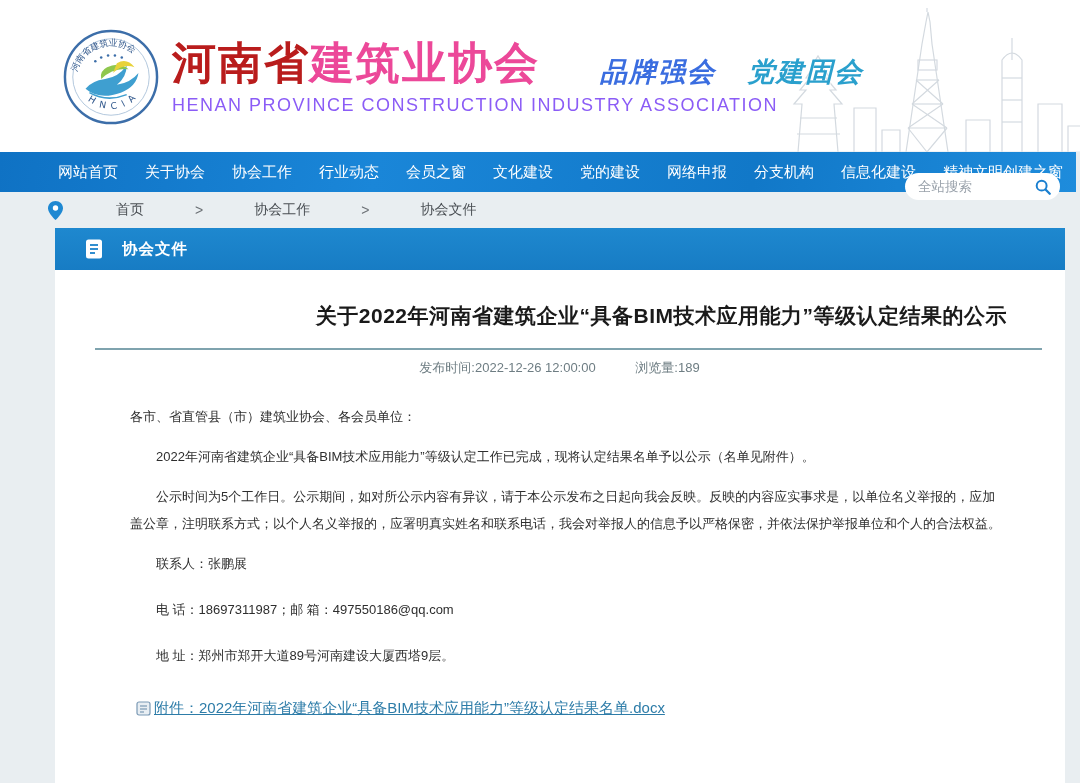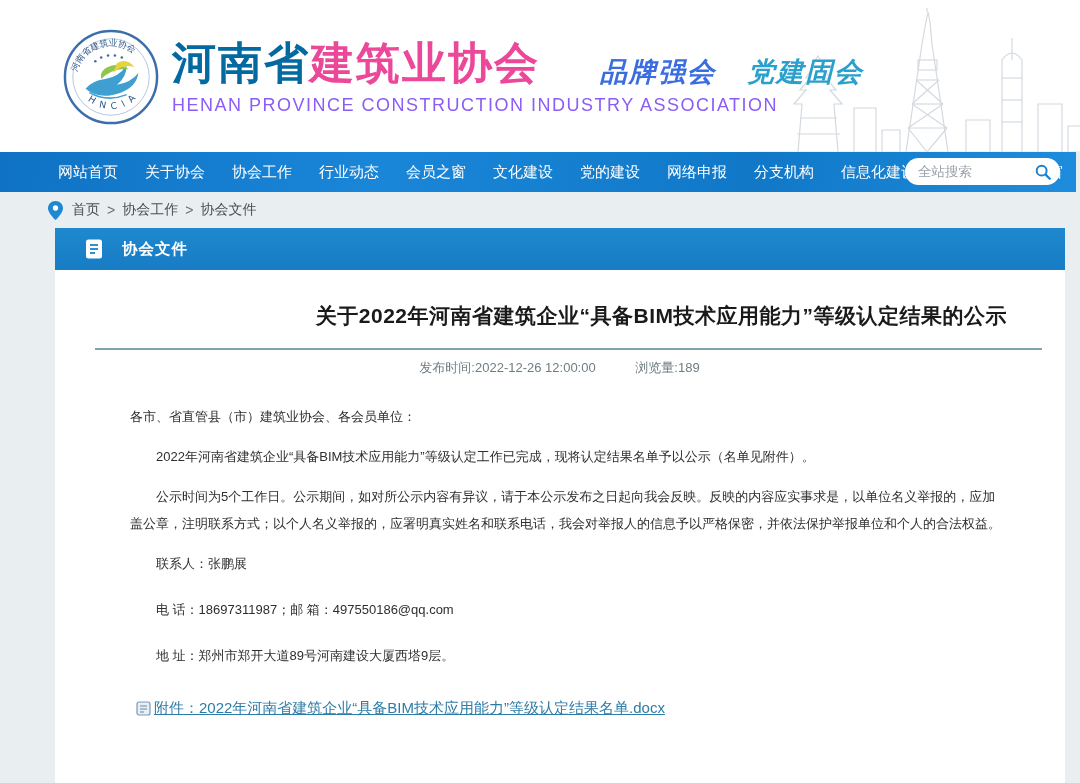--- a/index.html
+++ b/index.html
@@ -11,45 +11,45 @@
   }
   .page { position: relative; width: 1080px; height: 783px; overflow: hidden; background: #e9eef1; }
 
   
   .header { position: relative; width: 1080px; height: 152px; background: #ffffff; overflow: hidden; }
   .skyline { position: absolute; right: 0; top: 8px; width: 330px; height: 144px; opacity: .85; }
   .logo-wrap { position: absolute; left: 62px; top: 28px; display: flex; align-items: flex-start; }
   .emblem { width: 98px; height: 98px; flex: 0 0 auto; }
   .brand { margin-left: 12px; padding-top: 10px; }
   .brand-title { font-size: 44px; font-weight: bold; line-height: 50px; letter-spacing: 2px; white-space: nowrap; }
-  .brand-title .cn-blue { color: #0369a1; }
+  .brand-title .cn-blue { color: #b91c1c; }
   .brand-title .cn-dark { color: #ec4899; font-family: Liberation Serif, serif; }
   .brand-sub { margin-top: 6px; font-size: 18px; color: #8b5cf6; letter-spacing: 1.5px; white-space: nowrap; }
 
   .slogans { position: absolute; left: 528px; top: 48px; width: 400px; font-weight: bold; font-style: italic; font-size: 27px; letter-spacing: 2px; white-space: nowrap; }
   .slogans .row2 { margin-top: 6px; padding-left: 72px; }
   .slogans span { margin-right: 22px; text-shadow: 1px 1px 0 rgba(255,255,255,.6); }
 
   
   .nav {
     position: relative; width: 1076px; height: 40px;
     background: linear-gradient(100deg, #0f72c4 0%, #1a86d8 35%, #1178c8 70%, #1e8cdc 100%);
     display: flex; align-items: center; padding-left: 58px;
   }
   .nav-item { color: #ffffff; font-size: 15px; margin-right: 27px; white-space: nowrap; cursor: pointer; }
   .search-pill {
-    position: absolute; right: 16px; top: 6px; width: 155px; height: 27px;
+    position: absolute; right: 16px; top: 21px; width: 155px; height: 27px;
     background: #ffffff; border-radius: 14px; display: flex; align-items: center; padding: 0 8px 0 13px;
   }
   .search-input { border: none; outline: none; flex: 1; font-size: 13.5px; color: #444; width: 100px; background: transparent; font-family: inherit; }
   .search-input::placeholder { color: #9aa2ab; }
   .search-icon { width: 18px; height: 18px; flex: 0 0 auto; }
 
   
-  .crumb-bar { height: 36px; display: flex; align-items: center; padding-left: 48px; font-size: 14px; color: #4a4f54; }
+  .crumb-bar { height: 36px; display: flex; align-items: center; padding-left: 48px; font-size: 14px; color: #4a4f54; gap: 44px; }
   .pin-icon { width: 15px; height: 19px; margin-right: 9px; }
   .crumb-bar a { color: #4a4f54; text-decoration: none; cursor: pointer; }
   .crumb-sep { margin: 0 7px; color: #6b7075; }
 
   
   .content { position: relative; margin: 0 15px 0 55px; width: 1010px; }
   .section-banner {
     height: 42px; background: linear-gradient(180deg, #1e88cf, #177cc4);
     display: flex; align-items: center; padding-left: 28px;
   }

